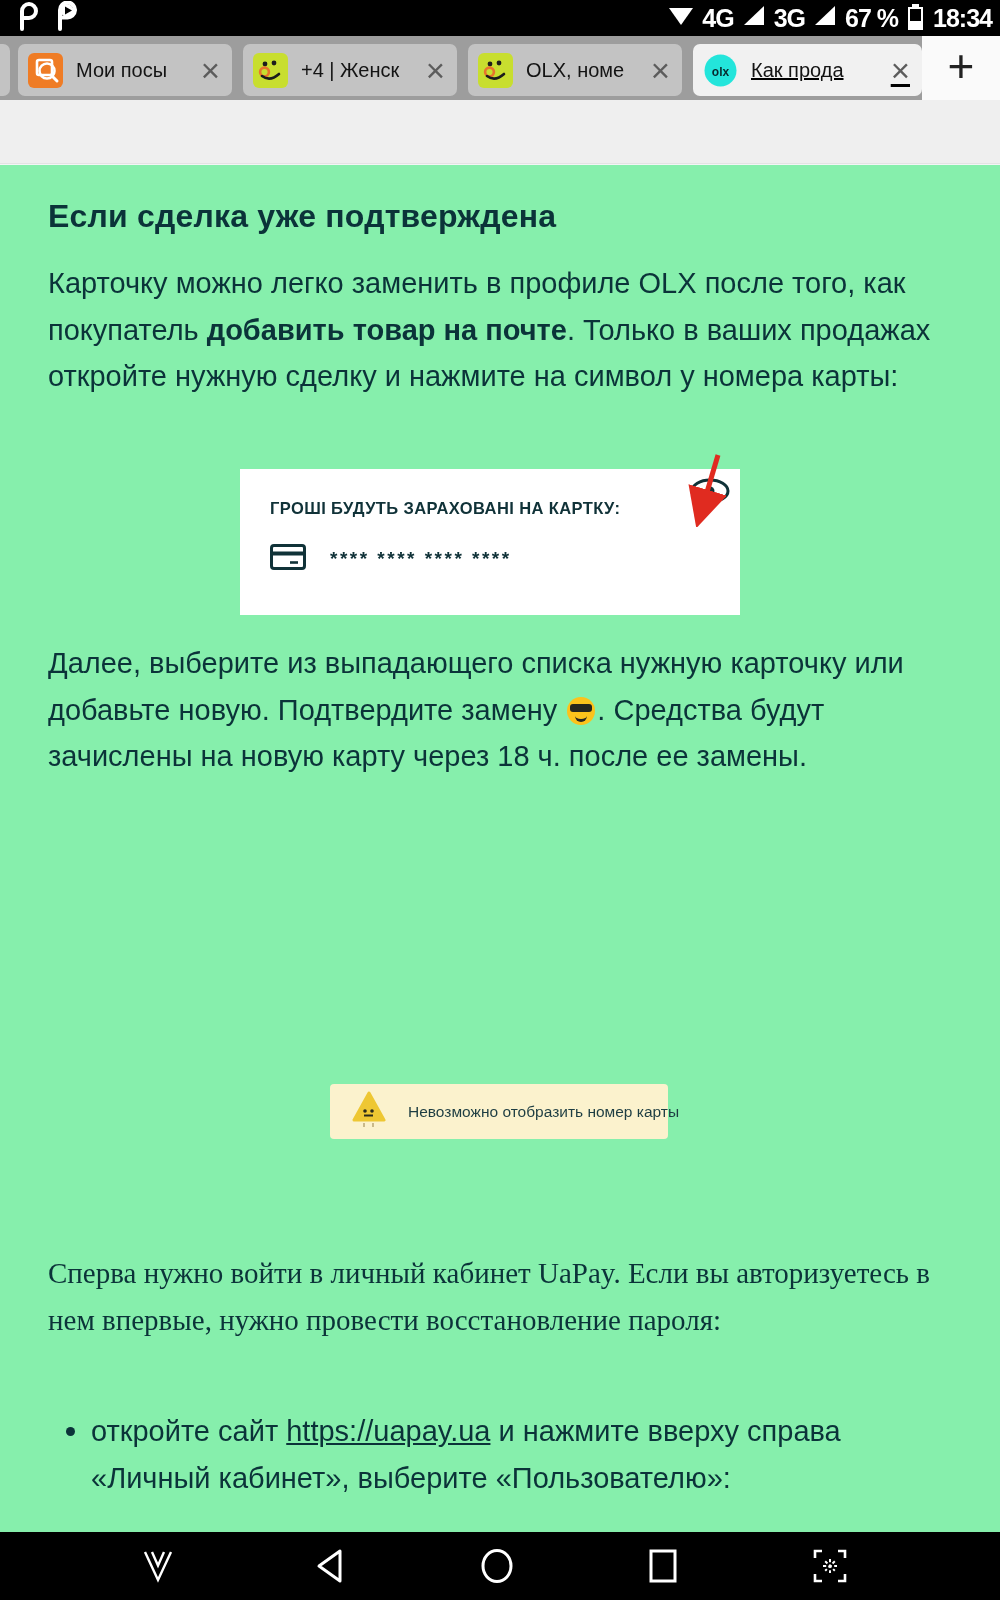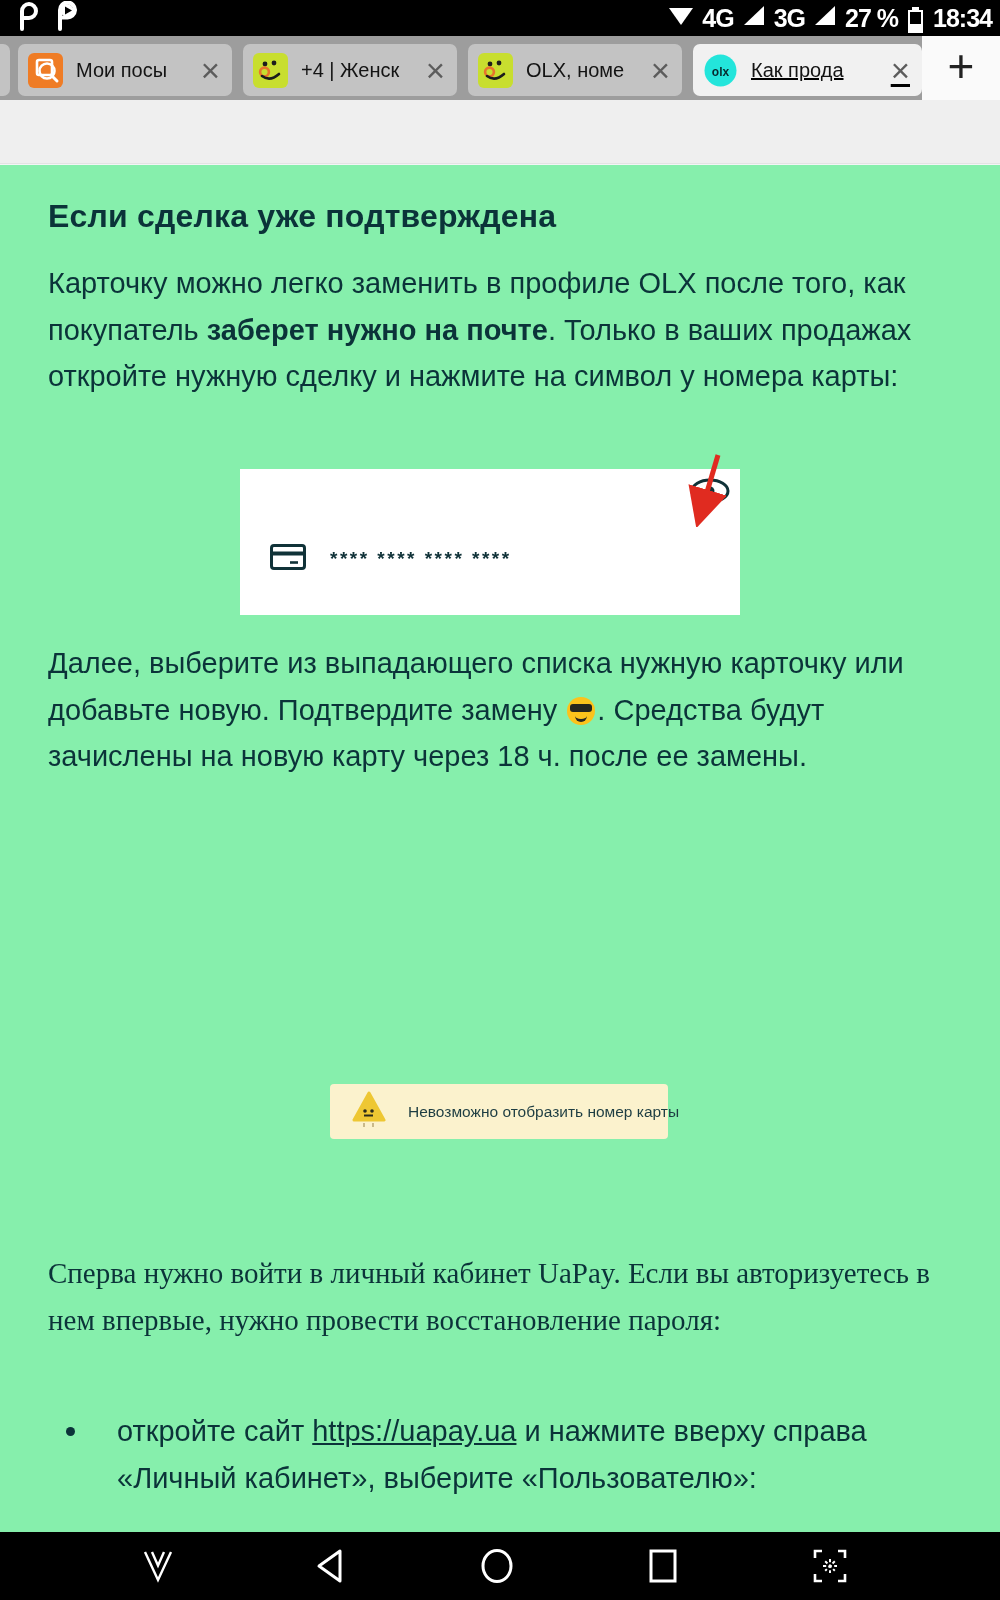--- a/index.html
+++ b/index.html
@@ -4,21 +4,21 @@
 <style>
   html,body{margin:0;padding:0;background:#000;}
   *{box-sizing:border-box;}
   .screen{position:relative;width:1000px;height:1600px;overflow:hidden;
     font-family:"Liberation Sans","DejaVu Sans",sans-serif;background:#f3f5f6;}
 
   
   .status-bar{position:absolute;top:0;left:0;width:1000px;height:36px;background:#000;
     display:flex;align-items:center;justify-content:space-between;padding:0 8px;}
   .sb-left{display:flex;align-items:center;gap:14px;padding-left:8px;}
-  .sb-right{display:flex;align-items:flex-end;gap:8px;color:#fff;font-size:25px;font-weight:700;}
+  .sb-right{display:flex;align-items:flex-start;gap:8px;color:#fff;font-size:25px;font-weight:700;}
   .sb-right .txt{letter-spacing:-1px;}
   .battery{position:relative;width:15px;height:26px;margin:0 2px;}
   .battery .cap{position:absolute;top:0;left:4px;width:7px;height:3px;background:#fff;}
   .battery .body{position:absolute;top:3px;left:0;width:15px;height:23px;border:2px solid #fff;}
   .battery .fill{position:absolute;left:2px;bottom:2px;width:11px;height:7px;background:#fff;}
 
   
   .tab-bar{position:absolute;top:36px;left:0;width:1000px;height:64px;background:#9d9d9d;}
   .tab-sliver{position:absolute;top:8px;left:-12px;width:22px;height:52px;background:#c3c3c3;border-radius:7px;}
   .tab{position:absolute;top:8px;height:52px;background:#c3c3c3;border-radius:7px;
@@ -89,21 +89,21 @@
     background:#f5c538;border-radius:6px 6px 4px 4px;}
   .emoji-down:after{content:"";position:absolute;top:9px;left:4px;width:9px;height:19px;
     background:#f5c538;border-radius:5px;}
 
   
   .warn-shot{position:absolute;left:330px;top:919px;width:338px;height:55px;
     background:var(--warn-bg,#fbf2cd);border-radius:4px;display:flex;align-items:center;padding:0 22px;}
   .warn-text{margin-left:22px;font-size:15.5px;color:#1d3d42;white-space:nowrap;}
 
   
-  .bullet-item{position:absolute;left:66px;top:1243px;width:880px;display:flex;gap:26px;}
+  .bullet-item{position:absolute;left:66px;top:1243px;width:880px;display:flex;}
   .bullet-dot{flex:0 0 auto;width:9px;height:9px;border-radius:50%;background:var(--olx-dark,#0b3339);
     margin:19px 16px 0 0;}
   .bullet-text{font-size:29px;line-height:46.5px;color:var(--olx-dark,#0b3339);}
   .inline-link{color:var(--olx-dark,#0b3339);text-decoration:underline;}
 
   
   .nav-bar{position:absolute;left:0;top:1532px;width:1000px;height:68px;background:#000;}
   .nav-ico{position:absolute;top:14px;width:40px;height:40px;display:flex;align-items:center;justify-content:center;}
 </style>
 </head>
@@ -137,21 +137,21 @@
         <svg width="24" height="22" viewBox="0 0 24 22">
             <path d="M2 20 h20 V1 z" fill="#fff"></path>
           </svg>
       </span>
       <span class="txt">3G</span>
       <span>
         <svg width="24" height="22" viewBox="0 0 24 22">
             <path d="M2 20 h20 V1 z" fill="#fff"></path>
           </svg>
       </span>
-      <span class="txt">27 %</span>
+      <span class="txt">67 %</span>
       <span class="battery">
         <i class="cap"></i>
           <i class="body"></i>
           <i class="fill"></i>
       </span>
       <span class="txt">18:34</span>
     </div>
   </div>
 
   <div class="tab-bar">
@@ -235,23 +235,24 @@
     <div class="menu-dots">
         <i></i>
         <i></i>
         <i></i>
       </div>
   </div>
 
   <div class="content">
     <h1>Если сделка уже подтверждена</h1>
 
-    <p class="para p1"><span>Карточку можно легко заменить в профиле OLX после того, как покупатель </span><span class="bold">заберет нужно на почте</span><span>. Только в ваших продажах откройте нужную сделку и нажмите на символ у номера карты:</span></p>
+    <p class="para p1"><span>Карточку можно легко заменить в профиле OLX после того, как покупатель </span><span class="bold">добавить товар на почте</span><span>. Только в ваших продажах откройте нужную сделку и нажмите на символ у номера карты:</span></p>
 
     <div class="card-shot">
+      <div class="cs-label">ГРОШІ БУДУТЬ ЗАРАХОВАНІ НА КАРТКУ:</div>
       <div class="cs-row">
         <span>
           <svg width="36" height="26" viewBox="0 0 36 26">
               <rect x="1.5" y="1.5" width="33" height="23" rx="2.5" stroke="#103238" stroke-width="3" fill="none"></rect>
               <path d="M1.5 9.5 h33" stroke="#103238" stroke-width="4"></path>
               <path d="M20 18.5 h8" stroke="#103238" stroke-width="2.6"></path>
             </svg>
         </span>
         <span class="cs-mask">**** **** **** ****</span>
       </div>

